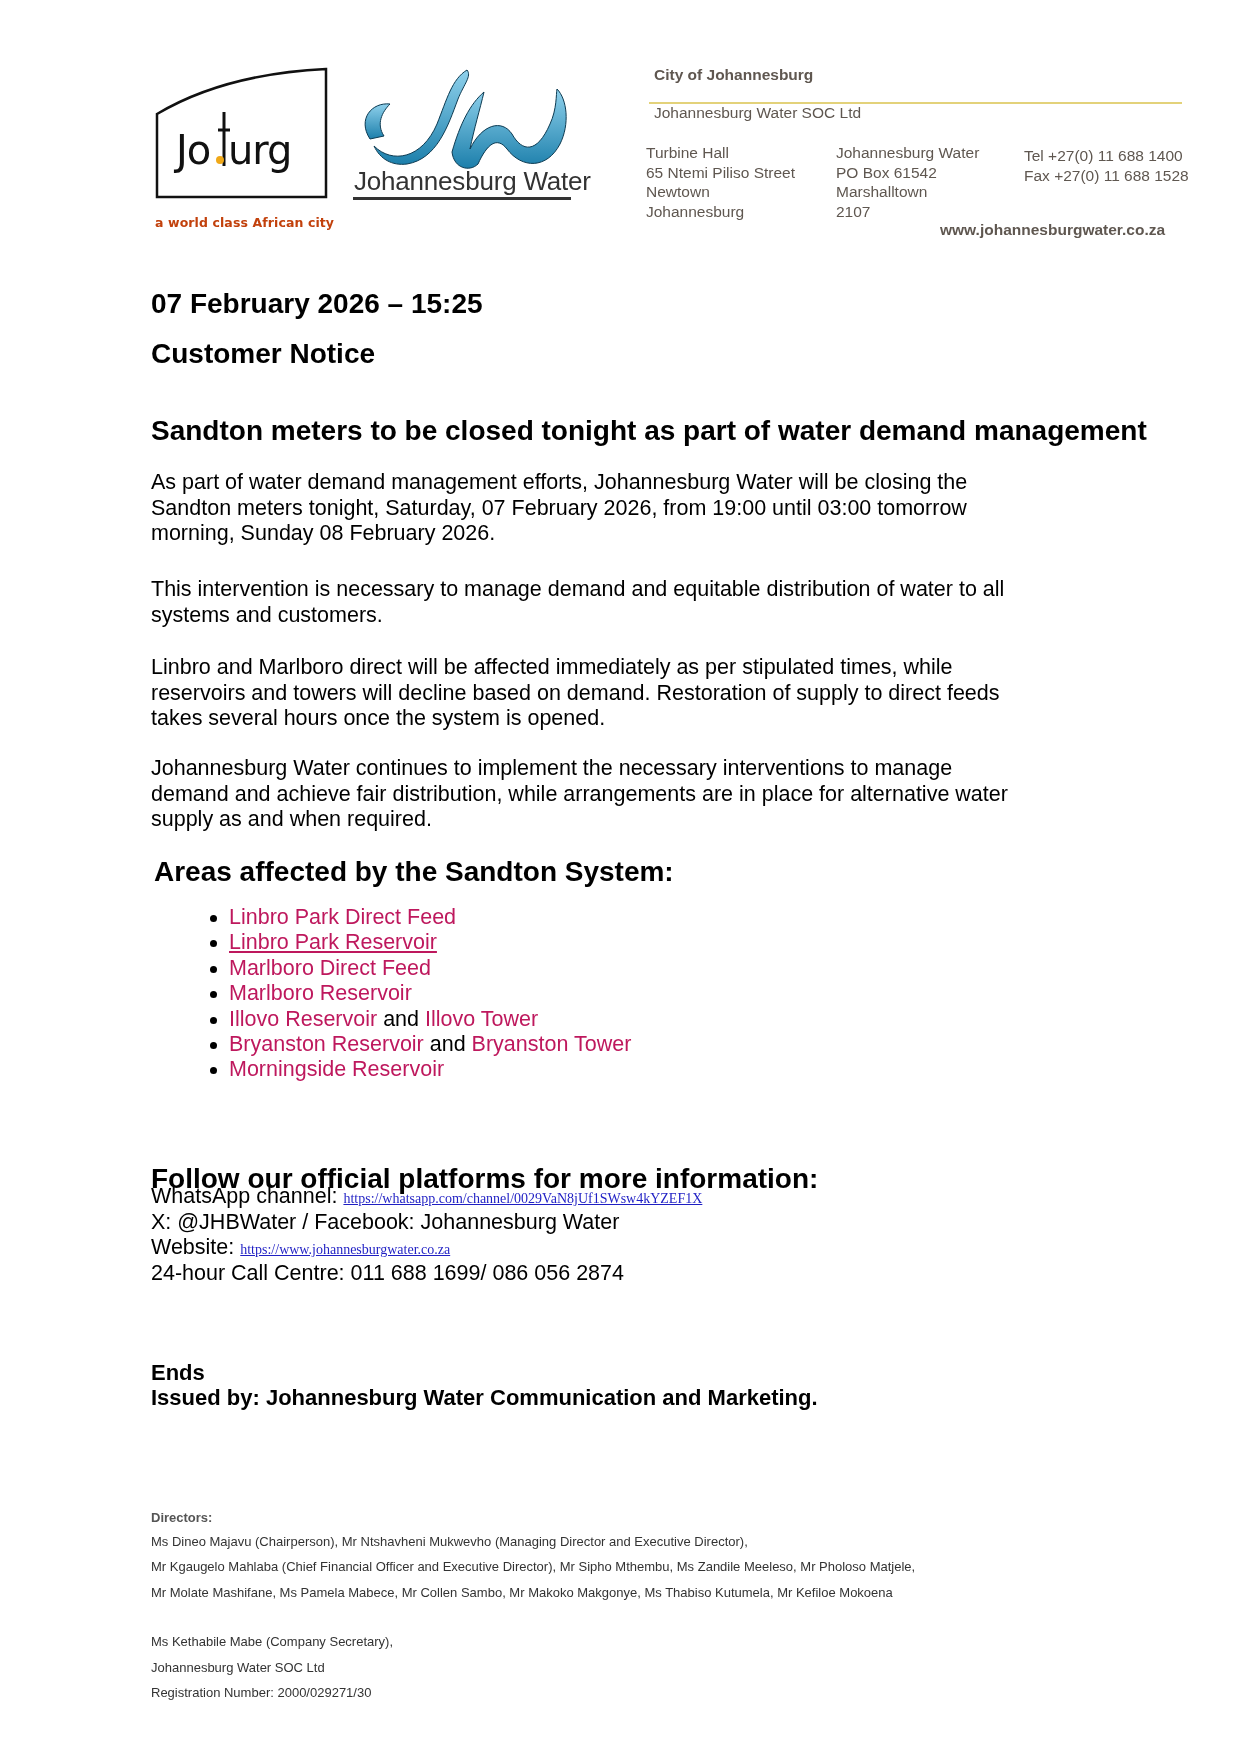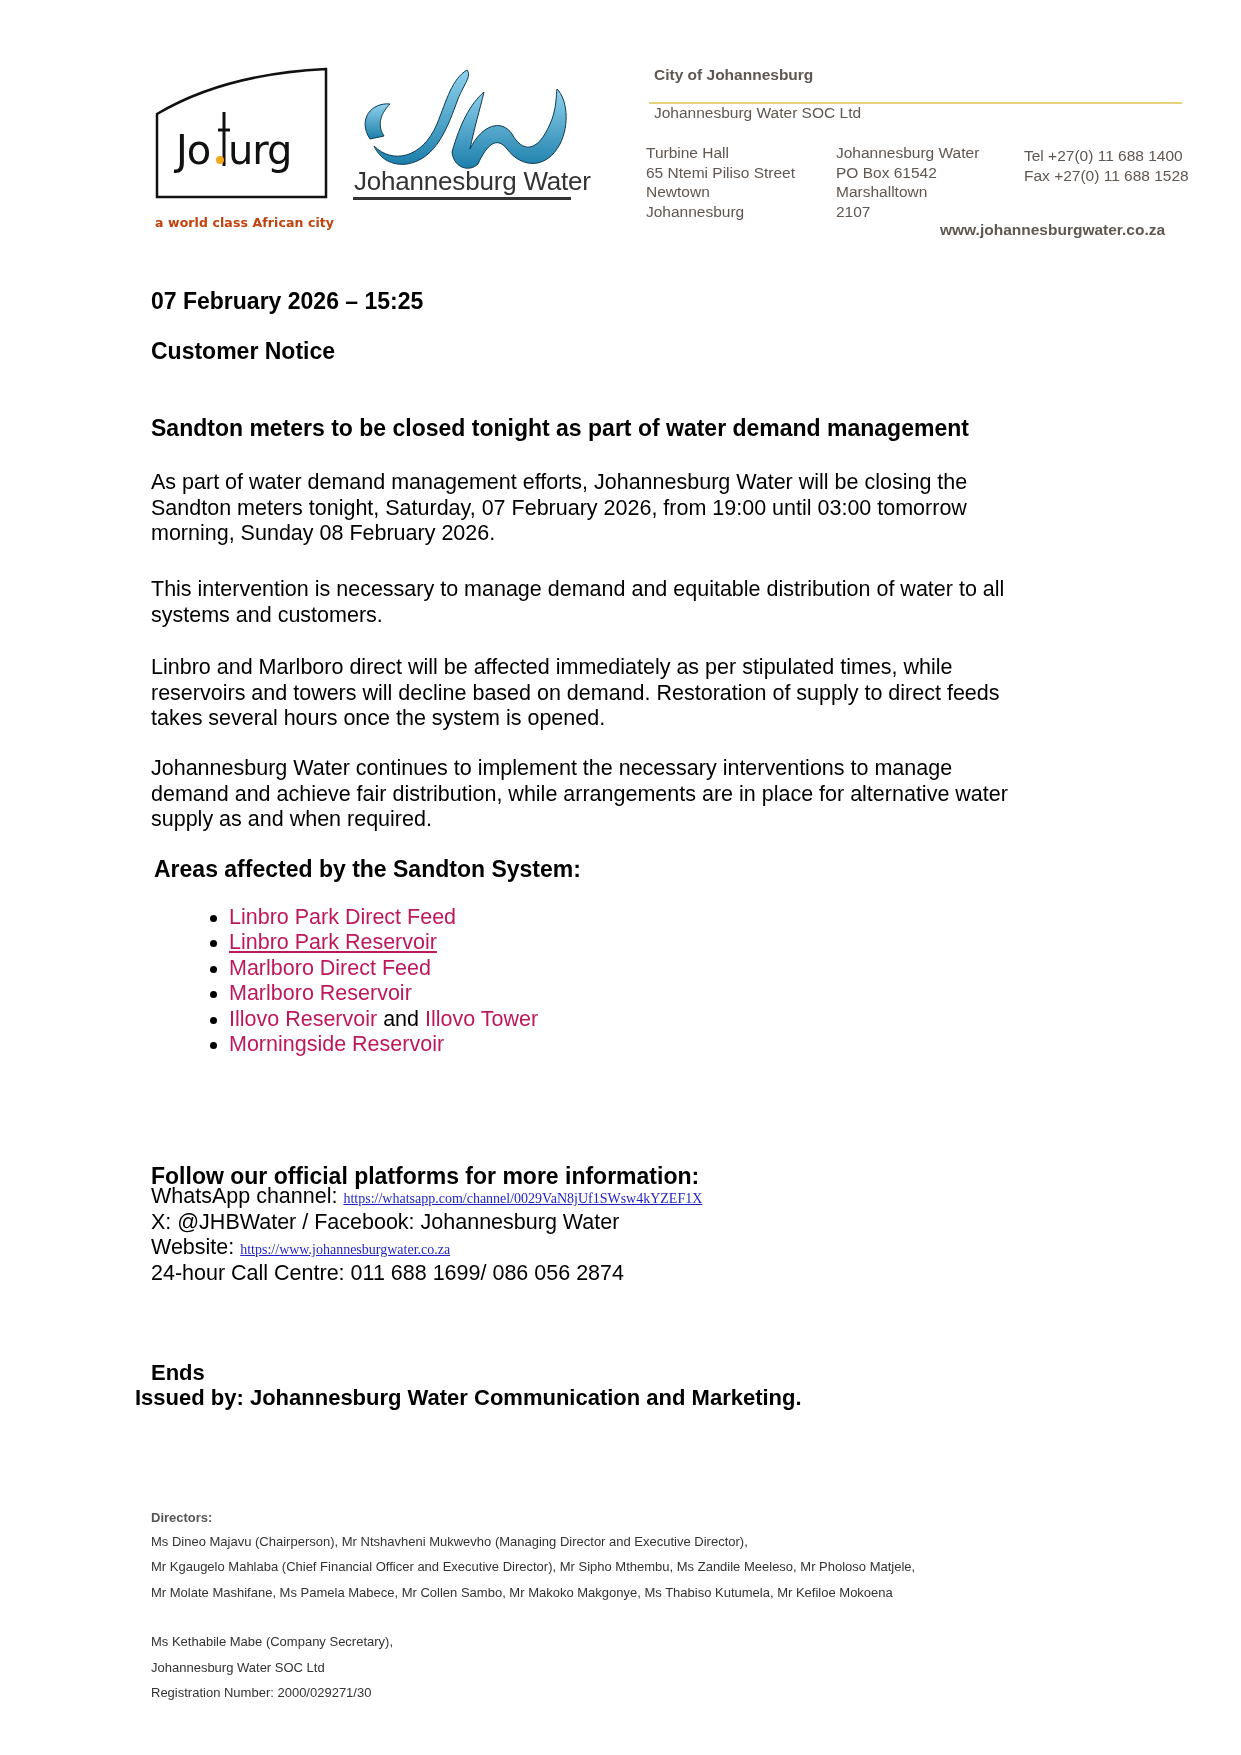--- a/index.html
+++ b/index.html
@@ -19,21 +19,21 @@
   #city-title { left:654px; top:66px; font-weight:bold; font-size:15.5px; color:#5f5750; }
   #gold-rule { position:absolute; left:649px; top:102px; width:533px; height:2px; background:#e3d27a; }
   #company-name { left:654px; top:104px; font-size:15.5px; color:#5f5750; }
   #addr-col1 { left:646px; top:143px; }
   #addr-col2 { left:836px; top:143px; }
   #addr-col3 { left:1024px; top:146px; }
   #lh-website { left:940px; top:221px; font-weight:bold; font-size:15.5px; color:#5f5750; }
 
   
   .bold { font-weight:bold; }
-  .h { font-size:23px; font-weight:bold; color:#000; }
+  .h { font-size:28px; font-weight:bold; color:#000; }
   .p { font-size:21.5px; line-height:25.6px; color:#000; }
   .lnk { color:#be185d;text-align:center; }
   .lnk.u { text-decoration:underline; }
   .serif-link { font-family:"Liberation Serif", serif; color:#1f1fc4; text-decoration:underline; font-size:14px; }
 
   #date-line { left:151px; top:288px; }
   #notice-type { left:151px; top:338px; }
   #headline { left:151px; top:415px; }
   #para1 { left:151px; top:470px; }
   #para2 { left:151px; top:577px; }
@@ -43,21 +43,21 @@
 
   #areas-list { position:absolute; left:210px; top:905px; margin:0; padding:0; list-style:none; }
   #areas-list li { font-size:21.5px; line-height:25.4px; position:relative; padding-left:19px; white-space:nowrap; }
   #areas-list li::before { content:""; position:absolute; left:0; top:10px; width:7px; height:7px; border-radius:50%; background:#000; }
 
   #follow-heading { left:151px; top:1134px;margin-top:29px; }
   #contact-block { left:151px; top:1184px; }
   #contact-block div { height:25.6px; }
 
   #ends { left:151px; top:1360px; font-size:22px; }
-  #issued-by { left:135px; top:1385px; font-size:22px; }
+  #issued-by { left:151px; top:1385px; font-size:22px; }
 
   .ft { font-size:13px; color:#333; }
   #directors-label { left:151px; top:1510px; font-weight:bold; color:#555; font-size:13px; }
   #dir-line1 { left:151px; top:1534px; }
   #dir-line2 { left:151px; top:1559px; }
   #dir-line3 { left:151px; top:1585px; }
   #secretary { left:151px; top:1634px; }
   #footer-company { left:151px; top:1660px; }
   #registration { left:151px; top:1685px; }
 </style>
@@ -135,20 +135,21 @@
 </div>
 
 <div class="abs h" id="areas-heading">Areas affected by the Sandton System:</div>
 
 <ul id="areas-list">
   <li><span class="lnk">Linbro Park Direct Feed</span></li>
   <li><span class="lnk u">Linbro Park Reservoir</span></li>
   <li><span class="lnk">Marlboro Direct Feed</span></li>
   <li><span class="lnk">Marlboro Reservoir</span></li>
   <li><span class="lnk">Illovo Reservoir</span><span> and </span><span class="lnk">Illovo Tower</span></li>
+  <li><span class="lnk">Bryanston Reservoir</span><span> and </span><span class="lnk">Bryanston Tower</span></li>
   <li><span class="lnk">Morningside Reservoir</span></li>
 </ul>
 
 <div class="abs h" id="follow-heading">Follow our official platforms for more information:</div>
 <div class="abs p" id="contact-block">
   <div>
     <span>WhatsApp channel: </span><span class="serif-link">https://whatsapp.com/channel/0029VaN8jUf1SWsw4kYZEF1X</span>
   </div>
   <div>X: @JHBWater / Facebook: Johannesburg Water</div>
   <div>

